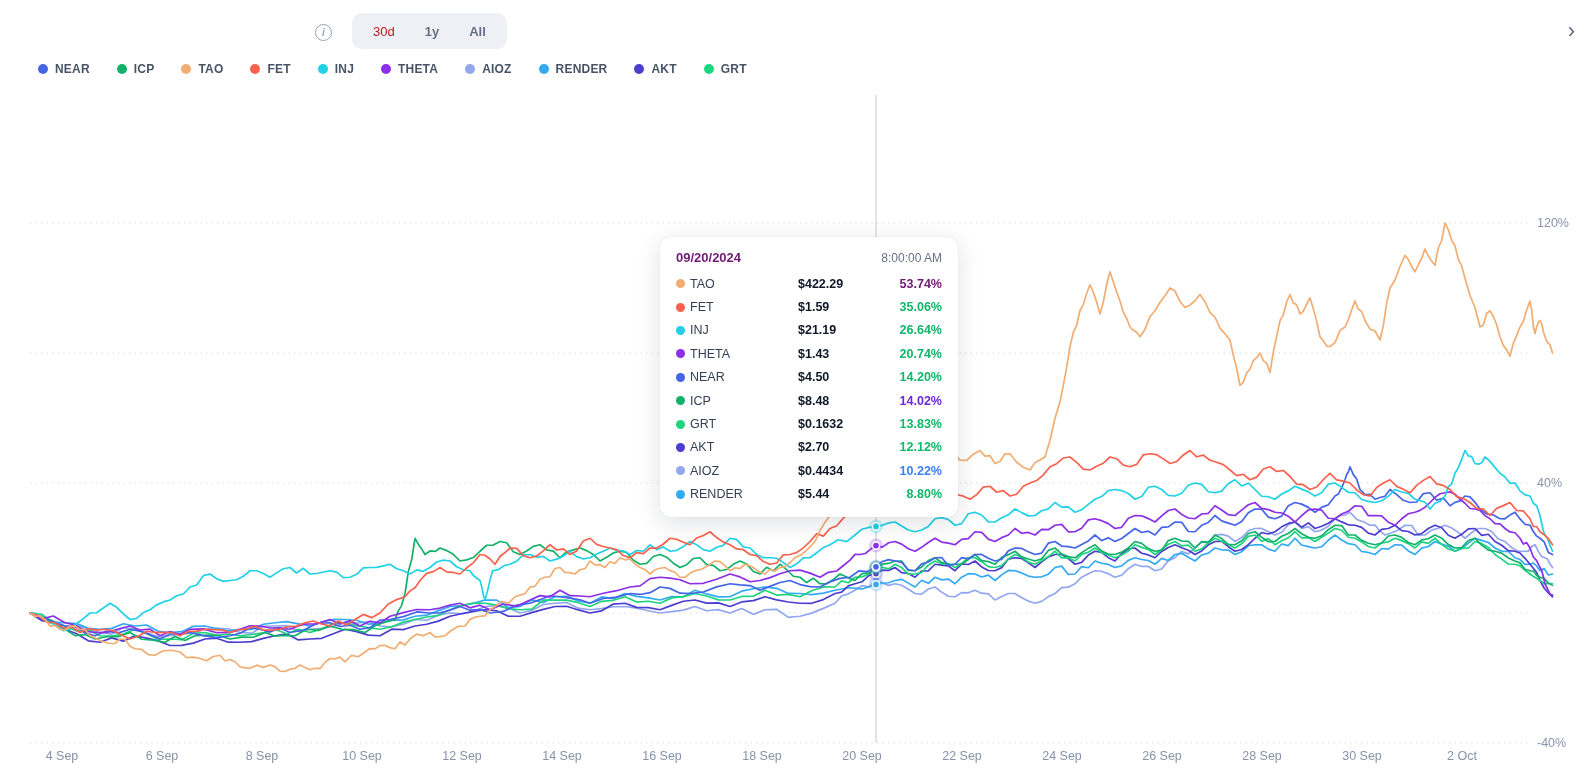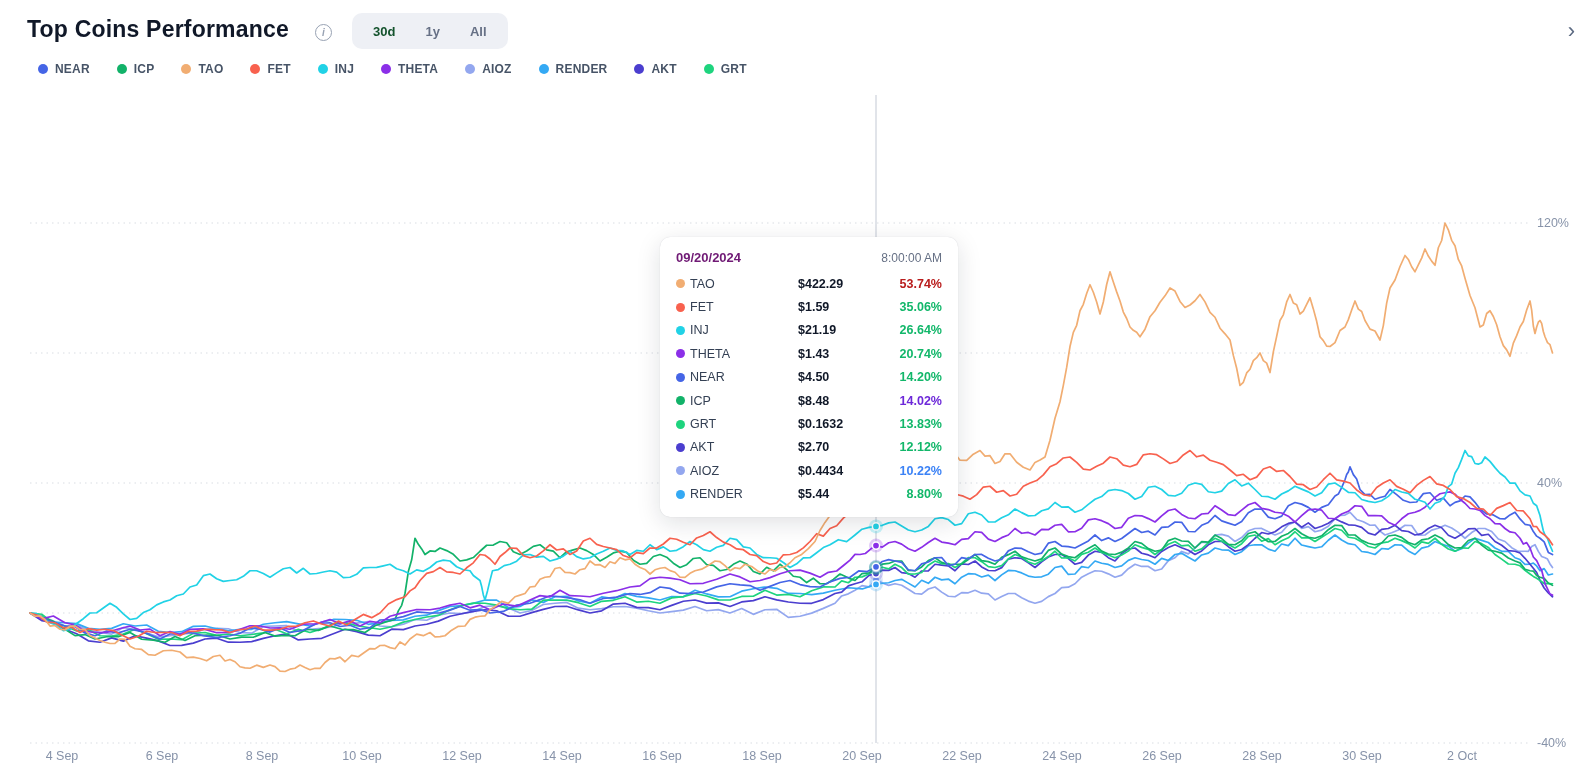--- a/index.html
+++ b/index.html
@@ -8,21 +8,21 @@
   svg{position:absolute;left:0;top:0;}
   svg text{font-family:"Liberation Sans", sans-serif;}
   .hdr{position:absolute;left:0;top:0;width:100%;height:56px;}
   .title{position:absolute;left:27px;top:16px;font-size:23px;font-weight:700;color:#101828;letter-spacing:.2px;}
   .info{position:absolute;left:315px;top:24px;width:15px;height:15px;border:1.4px solid #98a2b3;border-radius:50%;
         color:#98a2b3;font-size:10px;line-height:15px;text-align:center;font-style:italic;font-weight:700;cursor:pointer;}
   .ranges{position:absolute;left:352px;top:13px;height:36px;background:#eef0f5;border-radius:10px;
           display:flex;align-items:center;padding:0 6px;box-sizing:border-box;}
   .range-btn{border:0;background:transparent;font-family:inherit;font-size:13px;font-weight:600;color:#667085;
              padding:6px 15px;border-radius:8px;cursor:pointer;}
-  .range-btn.sel{color:#14532d;font-weight:700;}
+  .range-btn.sel{color:#b91c1c;font-weight:400;}
   .chev{position:absolute;right:16px;top:20px;font-size:22px;color:#5d6b83;cursor:pointer;line-height:22px;font-weight:400;}
   .legend{position:absolute;left:38px;top:62px;display:flex;align-items:center;gap:27px;}
   .leg-item{display:flex;align-items:center;gap:7px;cursor:pointer;}
   .leg-dot{width:10px;height:10px;border-radius:50%;flex:0 0 auto;}
   .leg-label{font-size:12px;font-weight:600;color:#475467;letter-spacing:.2px;}
   .tooltip{position:absolute;left:660px;top:237px;width:298px;box-sizing:border-box;background:#fff;border-radius:10px;
            box-shadow:0 6px 24px rgba(16,24,40,.13), 0 0 1px rgba(16,24,40,.18);padding:13px 16px 11px 16px;z-index:5;}
   .tt-head{display:flex;justify-content:space-between;align-items:baseline;margin-bottom:7px;}
   .tt-date{font-size:13px;font-weight:700;color:#701a75;}
   .tt-time{font-size:12px;font-weight:500;color:#667085;}
@@ -88,21 +88,20 @@
       <circle cx="876.0000000000001" cy="545.595" r="3.6" fill="#8b2fe8" stroke="#ffffff" stroke-width="1.5"></circle>
       <circle cx="876.0000000000001" cy="526.42" r="7" fill="#21d2e6" fill-opacity="0.25"></circle>
       <circle cx="876.0000000000001" cy="526.42" r="3.6" fill="#21d2e6" stroke="#ffffff" stroke-width="1.5"></circle>
       <circle cx="876.0000000000001" cy="499.055" r="7" fill="#f8614e" fill-opacity="0.25"></circle>
       <circle cx="876.0000000000001" cy="499.055" r="3.6" fill="#f8614e" stroke="#ffffff" stroke-width="1.5"></circle>
       <circle cx="876.0000000000001" cy="438.345" r="7" fill="#f1ad72" fill-opacity="0.25"></circle>
       <circle cx="876.0000000000001" cy="438.345" r="3.6" fill="#f1ad72" stroke="#ffffff" stroke-width="1.5"></circle>
     </svg>
 
   <div class="hdr">
-    <div class="title">Top Coins Performance</div>
     <div class="info">i</div>
     <div class="ranges" id="ranges">
         <button class="range-btn sel">30d</button>
         <button class="range-btn">1y</button>
         <button class="range-btn">All</button>
       </div>
     <div class="chev">›</div>
   </div>
 
   <div class="legend" id="legend">
@@ -151,21 +150,21 @@
   <div class="tooltip">
     <div class="tt-head">
       <span class="tt-date">09/20/2024</span>
       <span class="tt-time">8:00:00 AM</span>
     </div>
     <div id="tt-rows">
         <div class="tt-row">
           <span class="tt-dot" style="background: rgb(241, 173, 114);"></span>
           <span class="tt-name">TAO</span>
           <span class="tt-price">$422.29</span>
-          <span class="tt-pct" style="color: #b91c1c;">53.74%</span>
+          <span class="tt-pct" style="color: #701a75;">53.74%</span>
         </div>
         <div class="tt-row">
           <span class="tt-dot" style="background: rgb(248, 97, 78);"></span>
           <span class="tt-name">FET</span>
           <span class="tt-price">$1.59</span>
           <span class="tt-pct" style="color: rgb(18, 183, 106);">35.06%</span>
         </div>
         <div class="tt-row">
           <span class="tt-dot" style="background: rgb(33, 210, 230);"></span>
           <span class="tt-name">INJ</span>

